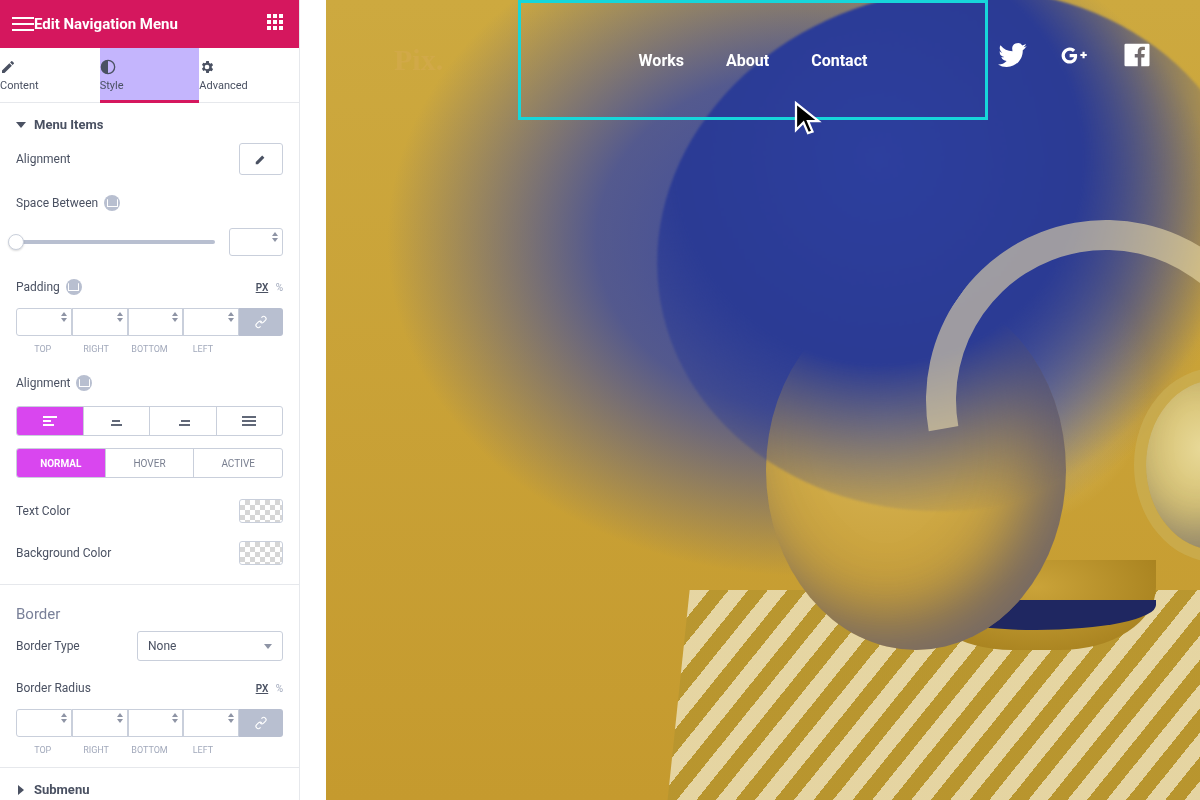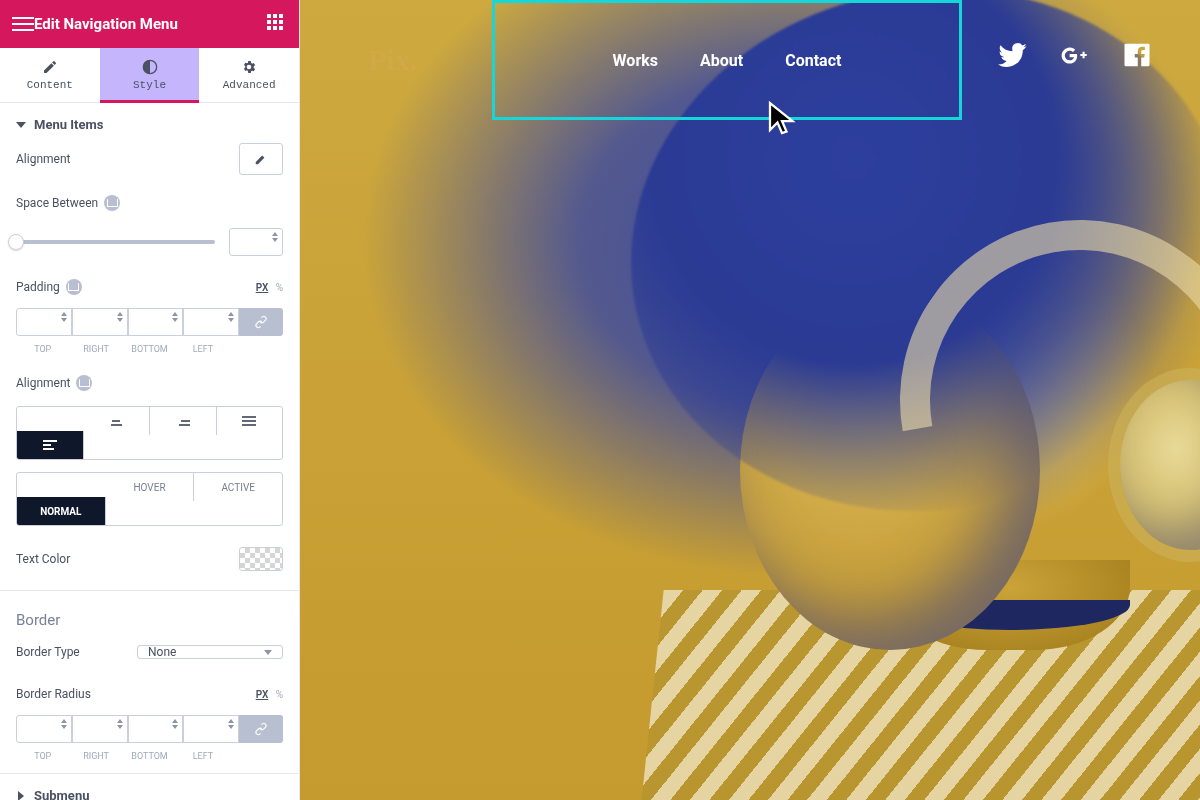--- a/index.html
+++ b/index.html
@@ -9,21 +9,21 @@
   
   .panel { width: 300px; height: 100%; background: #fff; border-right: 1px solid #e6e8ec; display: flex; flex-direction: column; }
   .panel-header { height: 48px; background: #d5175e; color: #fff; display: flex; align-items: center; padding: 0 12px; }
   .panel-header .ham { width: 22px; display: flex; flex-direction: column; gap: 4px; cursor: pointer; }
   .panel-header .ham span { height: 2px; background: #fff; }
   .panel-header .title { flex: 1; text-align: left; font-weight: 700; font-size: 15px; }
   .panel-header .grid { width: 20px; height: 20px; display: grid; grid-template-columns: repeat(3,4px); grid-template-rows: repeat(3,4px); gap: 2px; }
   .panel-header .grid i { background: #fff; }
 
   .tabs { display: flex; height: 55px; border-bottom: 1px solid #e6e8ec; }
-  .tab { flex: 1; display: flex; flex-direction: column; align-items: center; justify-content: center; gap: 4px; font-size: 11px; color: #4a5162; cursor: pointer; position: relative; font-family: Liberation Mono, monospace; }
+  .tab { flex: 1; display: flex; flex-direction: column; justify-content: center; gap: 4px; font-size: 11px; color: #4a5162; cursor: pointer; position: relative; }
   .tab.active { background: #c4b5fd; }
   .tab.active::after { content: ""; position: absolute; left: 0; right: 0; bottom: -1px; height: 3px; background: #d5175e; }
   .tab svg { width: 16px; height: 16px; fill: #4a5162; }
 
   .panel-body { flex: 1; overflow: auto; padding: 0 16px 20px; color: #4a5162; font-size: 12px; }
   .section-head { display: flex; align-items: center; gap: 8px; padding: 14px 0 10px; font-weight: 700; font-size: 13px; cursor: pointer; }
   .section-head .chev { width: 0; height: 0; border-left: 5px solid transparent; border-right: 5px solid transparent; border-top: 6px solid #4a5162; }
   .section-head.closed .chev { transform: rotate(-90deg); }
   .row { display: flex; align-items: center; min-height: 34px; }
   .row .lab { flex: 1; display: flex; align-items: center; gap: 6px; }
@@ -49,43 +49,43 @@
   .dim:first-child .numbox { border-radius: 3px 0 0 3px; }
   .link-cell { width: 44px; background: #b8bfd0; display: flex; align-items: center; justify-content: center; border-radius: 0 3px 3px 0; }
   .link-cell svg { width: 14px; height: 14px; fill: #fff; }
   .dim-labels { display: flex; margin-top: 8px; font-size: 9px; color: #a2a9bb; }
   .dim-labels span { flex: 1; text-align: center; }
   .dim-labels .sp { width: 44px; }
 
   .seg { display: flex; border: 1px solid #c9cfdb; border-radius: 3px; overflow: hidden; margin: 6px 0 12px; }
   .seg-item { flex: 1; height: 28px; display: flex; align-items: center; justify-content: center; cursor: pointer; font-size: 10px; color: #797f90; border-right: 1px solid #c9cfdb; }
   .seg-item:last-child { border-right: none; }
-  .seg-item.active { background: #0f172a; color: #fff; font-weight: 700; margin-top: 24px; }
+  .seg-item.active { background: #d946ef; color: #fff; font-weight: 700; }
   .seg.align .seg-item span { display: flex; flex-direction: column; gap: 2px; width: 14px; }
   .seg.align .seg-item span i { height: 2px; background: #616878; }
   .seg.align .seg-item.active span i { background: #fff; }
   .seg.align .a-left i:nth-child(2){width:60%;} .seg.align .a-left i:nth-child(3){width:80%;}
   .seg.align .a-center i{margin:0 auto;} .seg.align .a-center i:nth-child(2){width:60%;} .seg.align .a-center i:nth-child(3){width:80%;}
   .seg.align .a-right i{margin-left:auto;} .seg.align .a-right i:nth-child(2){width:60%;} .seg.align .a-right i:nth-child(3){width:80%;}
   .seg.align .a-just i{width:100%;}
 
   .color-row { display: flex; align-items: center; min-height: 42px; }
   .color-row .lab { flex: 1; }
   .swatch { width: 44px; height: 24px; border: 1px solid #c9cfdb; border-radius: 3px;
     background-image: linear-gradient(45deg,#d6d6d6 25%,transparent 25%),linear-gradient(-45deg,#d6d6d6 25%,transparent 25%),linear-gradient(45deg,transparent 75%,#d6d6d6 75%),linear-gradient(-45deg,transparent 75%,#d6d6d6 75%);
     background-size: 10px 10px; background-position: 0 0,0 5px,5px -5px,-5px 0; cursor: pointer; }
 
   .divider { height: 1px; background: #e6e8ec; margin: 10px -20px; }
   .subhead { font-size: 15px; font-weight: 400; color: #7a8199; padding: 10px 0 6px; }
-  .select { width: 146px; height: 14px; border: 1px solid #c9cfdb; border-radius: 3px; display: flex; align-items: center; padding: 0 10px; cursor: pointer; font-size: 12px; color: #4a5162; position: relative; }
+  .select { width: 146px; height: 30px; border: 1px solid #c9cfdb; border-radius: 3px; display: flex; align-items: center; padding: 0 10px; cursor: pointer; font-size: 12px; color: #4a5162; position: relative; }
   .select .dd { position: absolute; right: 10px; width: 0; height: 0; border-left: 4px solid transparent; border-right: 4px solid transparent; border-top: 5px solid #8e94a5; }
   .section-hr { height: 1px; background: #e6e8ec; margin: 12px -20px 0; }
 
   
-  .canvas { flex: 1; position: relative; overflow: hidden; }
+  .canvas { flex: 1; position: relative; overflow: hidden; margin-left: 26px; }
   .hero-bg { position: absolute; inset: 0; background:
       radial-gradient(ellipse 80% 70% at 55% 30%, rgba(44,64,170,.9) 0%, rgba(44,64,170,.75) 30%, rgba(44,64,170,0) 60%),
       radial-gradient(circle at 78% 48%, rgba(232,212,140,.9) 0%, rgba(232,212,140,0) 18%),
       linear-gradient(180deg,#cda93f 0%, #c59a2e 100%);
   }
   .head-circ { position:absolute; left:440px; top:290px; width:300px; height:360px; border-radius:50%; background: radial-gradient(circle at 40% 35%, #d9b858 0%, #c49a33 70%);
     box-shadow: inset -30px -30px 60px rgba(40,55,150,.5); }
   .headphone { position:absolute; left:600px; top:220px; width:360px; height:360px; border:30px solid rgba(235,220,170,.6); border-right-color:transparent; border-bottom-color:transparent; border-radius:50%; transform:rotate(35deg); }
   .ear { position:absolute; left:820px; top:380px; width:140px; height:170px; border-radius:50%; background: radial-gradient(ellipse at 40% 40%, #e8d998 0%, #cbb25a 70%); box-shadow: 0 0 0 12px rgba(203,178,90,.6), inset -20px -20px 40px rgba(40,55,150,.35); }
   .stripes { position:absolute; left:350px; top:590px; right:-50px; bottom:-50px; background: repeating-linear-gradient(125deg, rgba(240,232,200,.75) 0 16px, rgba(176,146,46,.6) 16px 32px); transform: skewX(-6deg); }
@@ -281,20 +281,24 @@
       <div class="seg">
         <div class="seg-item active">NORMAL</div>
         <div class="seg-item">HOVER</div>
         <div class="seg-item">ACTIVE</div>
       </div>
 
       <div class="color-row">
         <div class="lab">Text Color</div>
         <div class="swatch"></div>
       </div>
+      <div class="color-row">
+        <div class="lab">Background Color</div>
+        <div class="swatch"></div>
+      </div>
 
       <div class="divider"></div>
       <div class="subhead">Border</div>
 
       <div class="row">
         <div class="lab">Border Type</div>
         <div class="select">
           <span>None</span>
           <span class="dd"></span>
         </div>

